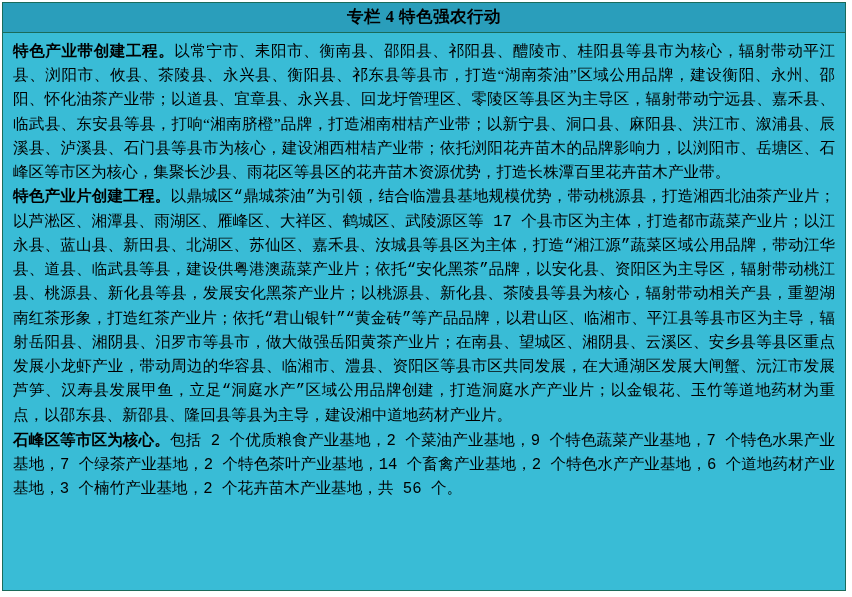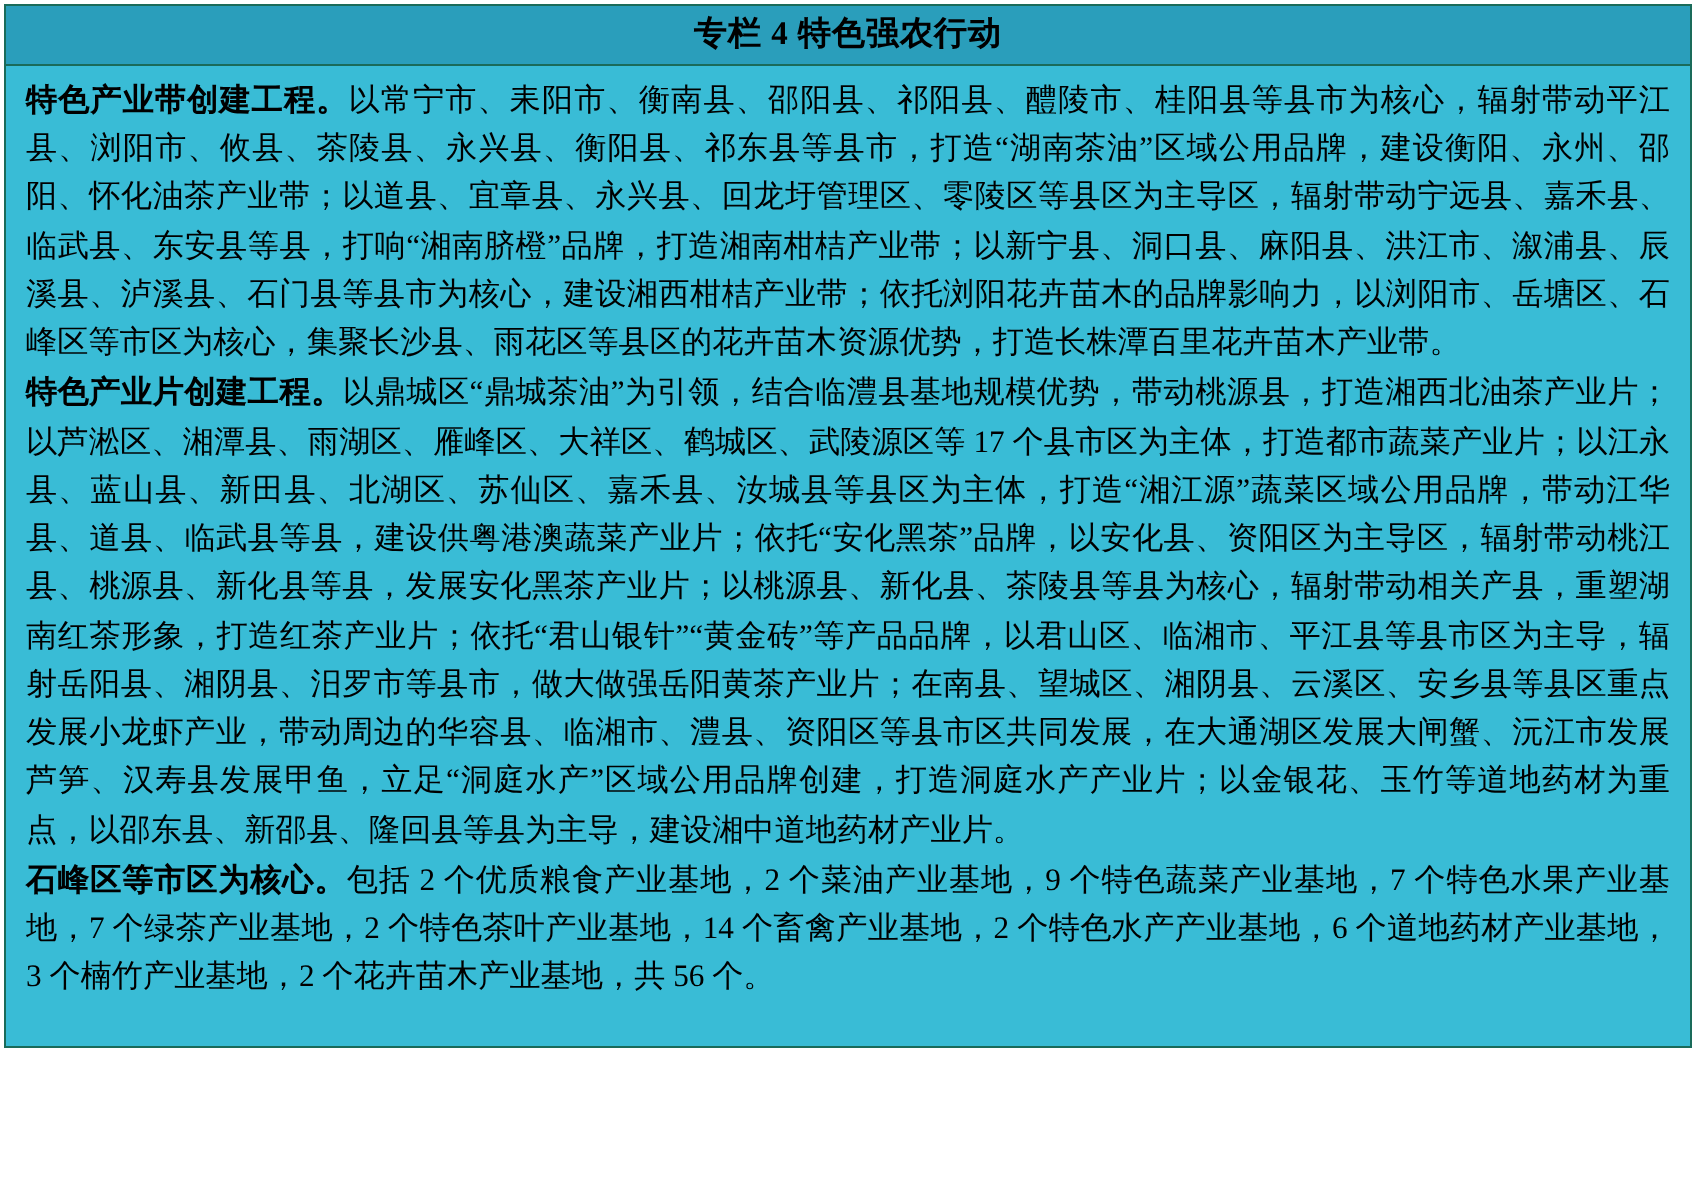--- a/index.html
+++ b/index.html
@@ -7,21 +7,21 @@
     padding: 0;
   }
   body {
     width: 852px;
     height: 597px;
     background: #ffffff;
     font-family: "Liberation Serif", "DejaVu Serif", serif;
   }
   .box {
     width: 844px;
-    height: 522px;
+    height: 589px;
     margin: 2px;
     border: 1px solid #1a6b5a;
     box-sizing: border-box;
     background: #39bcd6;
     display: flex;
     flex-direction: column;
   }
   .box-header {
     background: #2a9ebb;
     border-bottom: 1px solid #1a6b5a;
@@ -44,20 +44,21 @@
     font-size: 15.6px;
     line-height: 1.555;
     text-align: justify;
     text-justify: inter-ideograph;
     color: #000;
     margin: 0 0 0 0;
     text-indent: 0;
   }
   .para + .para {
     margin-top: 1px;
+    font-family: Liberation Mono, monospace;
   }
   .lead {
     font-weight: bold;
   }
 </style>
 </head>
 <body>
 
 <div class="box">
   <div class="box-header">专栏 4   特色强农行动</div>

